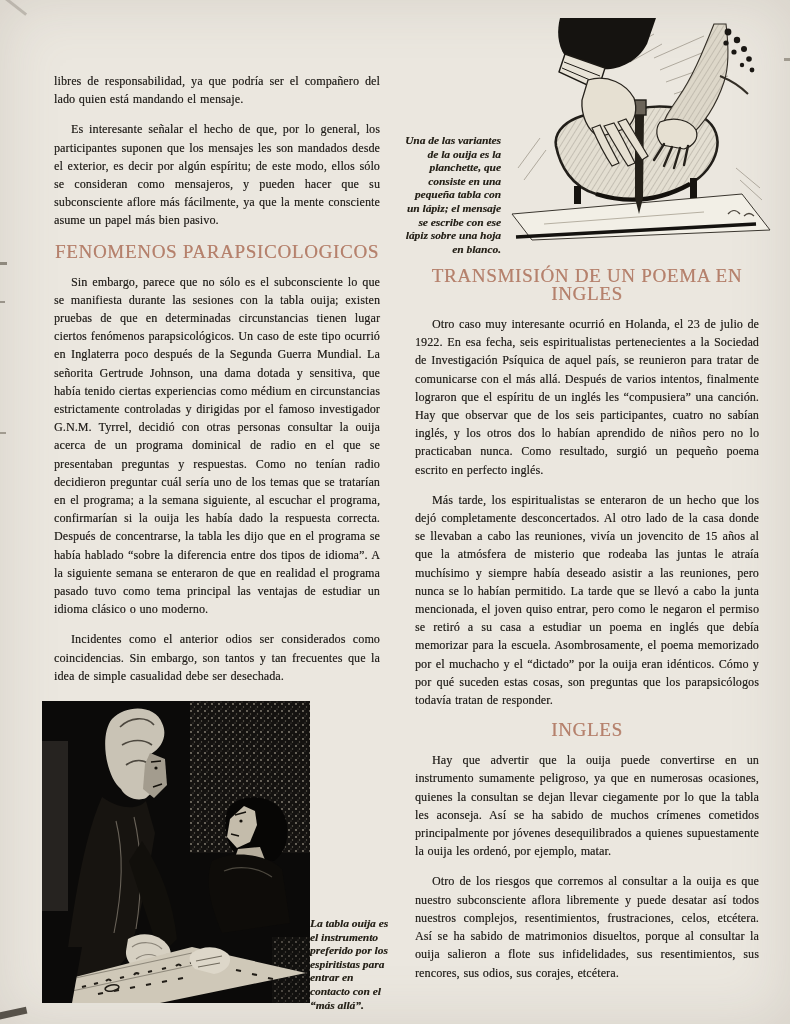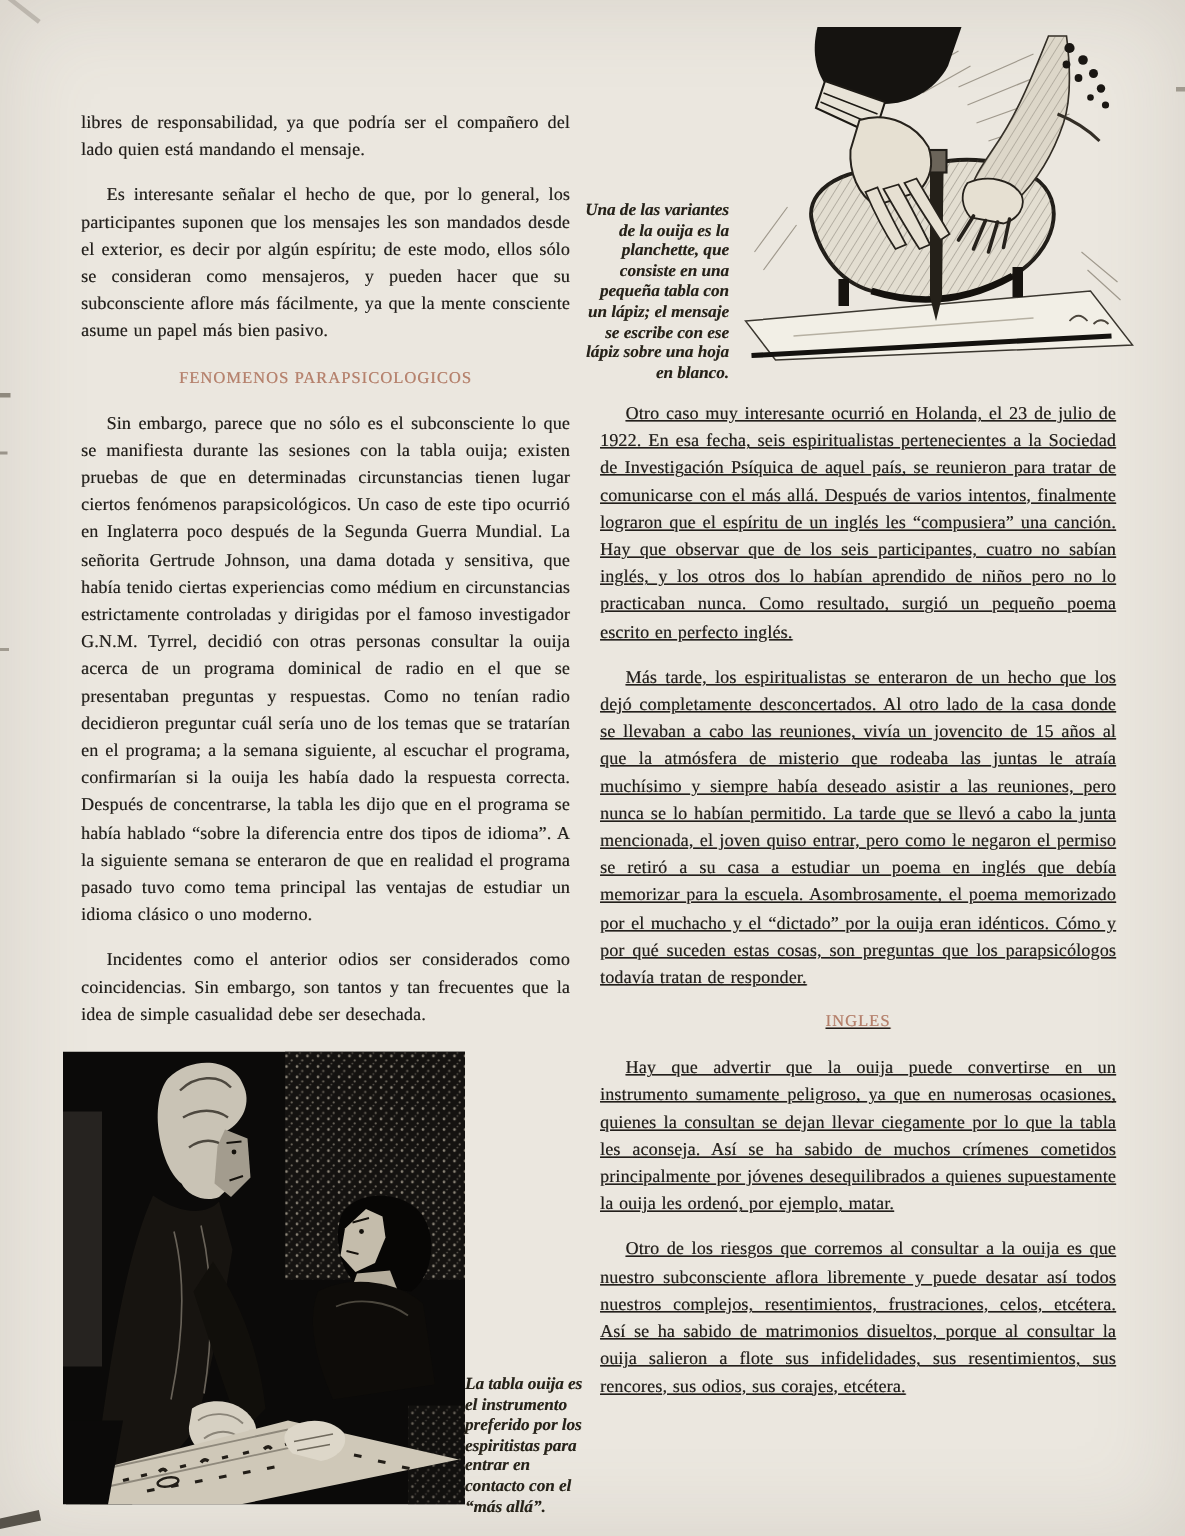--- a/index.html
+++ b/index.html
@@ -7,35 +7,35 @@
     position:relative;
     width:790px;height:1024px;
     margin:0 auto;
     background:#ebe7df;
     font-family:"Liberation Serif","DejaVu Serif",serif;
     color:#221f1b;
     overflow:hidden;
     box-shadow:inset 0 0 60px rgba(120,112,98,.18);
   }
   .col-left{position:absolute;left:42px;top:60px;width:350px;}
-  .col-right{position:absolute;left:388px;top:0;width:368px;text-decoration:underline;}
+  .col-right{position:absolute;left:403px;top:0;width:368px;}
   .para{
     margin:12px;
     font-size:12px;
     line-height:18.2px;
     text-align:justify;
     letter-spacing:.12px;
     word-spacing:.6px;
     text-shadow:.25px 0 0 rgba(34,31,27,.55);
     hyphens:auto;-webkit-hyphens:auto;
   }
   .para.indent{text-indent:17px;}
   .heading{
     font-weight:normal;
-    font-size:11px;
+    font-size:19px;
     line-height:18px;
     color:#b5816c;
     text-align:center;
     letter-spacing:.7px;
     margin:13px 0 11px 0;
     text-shadow:.3px 0 0 rgba(181,129,108,.6);
   }
   .heading.riesgos{margin:10px 0 9px 0;}
   .caption{
     font-style:italic;
@@ -187,20 +187,21 @@
         </g>
         <path d="M216,58 C226,62 236,68 244,76" stroke="#332e26" stroke-width="2" fill="none"></path>
 
         <path d="M156,104 C170,98 186,102 192,112 C195,120 190,128 180,131 L158,127 C152,120 151,111 156,104 Z" fill="#e6e0d2" stroke="#26221c" stroke-width="1.2"></path>
         <path d="M160,126 L150,142 M168,129 L160,148 M176,130 L170,150 M184,128 L180,147" stroke="#26221c" stroke-width="2.4" stroke-linecap="round"></path>
 
         <path d="M224,196 q6,-7 12,0 M240,198 q5,-5 10,0" stroke="#4c463d" stroke-width="1.2" fill="none"></path>
       </svg>
     </figure>
 
+    <h2 class="heading">TRANSMISIÓN DE UN POEMA EN INGLES</h2>
     <div>
         <p class="para indent">Otro caso muy interesante ocurrió en Holanda, el 23 de julio de 1922. En esa fecha, seis espiritualistas pertenecientes a la Sociedad de Investigación Psíquica de aquel país, se reunieron para tratar de comunicarse con el más allá. Después de varios intentos, finalmente lograron que el espíritu de un inglés les “compusiera” una canción. Hay que observar que de los seis participantes, cuatro no sabían inglés, y los otros dos lo habían aprendido de niños pero no lo practicaban nunca. Como resultado, surgió un pequeño poema escrito en perfecto inglés.</p>
         <p class="para indent">Más tarde, los espiritualistas se enteraron de un hecho que los dejó completamente desconcertados. Al otro lado de la casa donde se llevaban a cabo las reuniones, vivía un jovencito de 15 años al que la atmósfera de misterio que rodeaba las juntas le atraía muchísimo y siempre había deseado asistir a las reuniones, pero nunca se lo habían permitido. La tarde que se llevó a cabo la junta mencionada, el joven quiso entrar, pero como le negaron el permiso se retiró a su casa a estudiar un poema en inglés que debía memorizar para la escuela. Asombrosamente, el poema memorizado por el muchacho y el “dictado” por la ouija eran idénticos. Cómo y por qué suceden estas cosas, son preguntas que los parapsicólogos todavía tratan de responder.</p>
       </div>
 
     <h2 class="heading riesgos">INGLES</h2>
     <div>
         <p class="para indent">Hay que advertir que la ouija puede convertirse en un instrumento sumamente peligroso, ya que en numerosas ocasiones, quienes la consultan se dejan llevar ciegamente por lo que la tabla les aconseja. Así se ha sabido de muchos crímenes cometidos principalmente por jóvenes desequilibrados a quienes supuestamente la ouija les ordenó, por ejemplo, matar.</p>
         <p class="para indent">Otro de los riesgos que corremos al consultar a la ouija es que nuestro subconsciente aflora libremente y puede desatar así todos nuestros complejos, resentimientos, frustraciones, celos, etcétera. Así se ha sabido de matrimonios disueltos, porque al consultar la ouija salieron a flote sus infidelidades, sus resentimientos, sus rencores, sus odios, sus corajes, etcétera.</p>
       </div>

